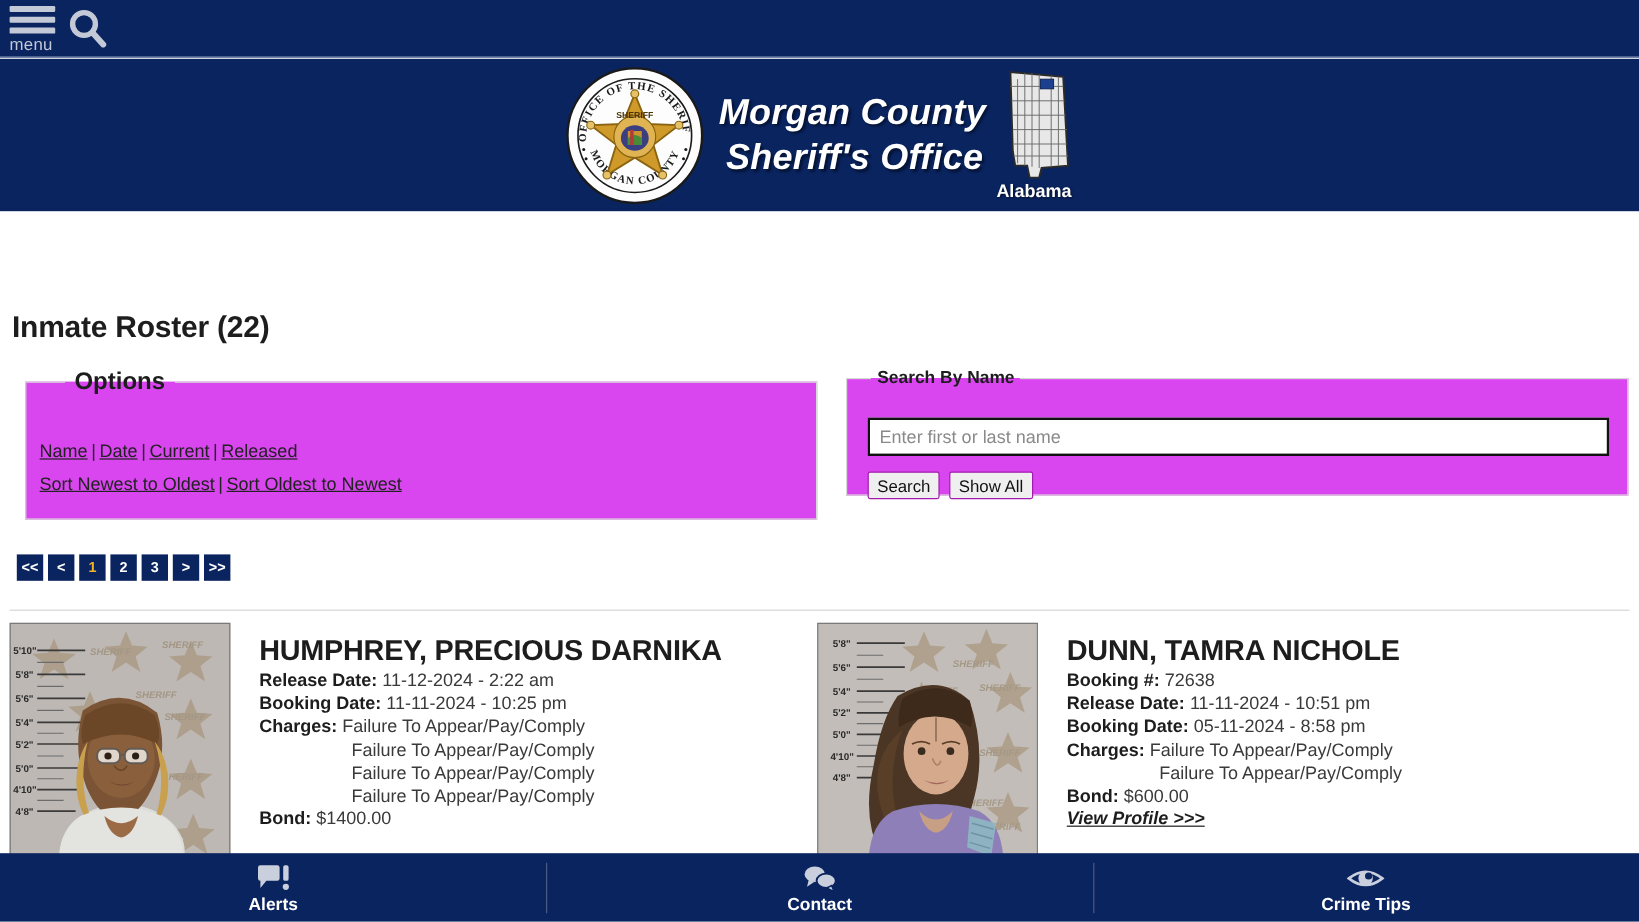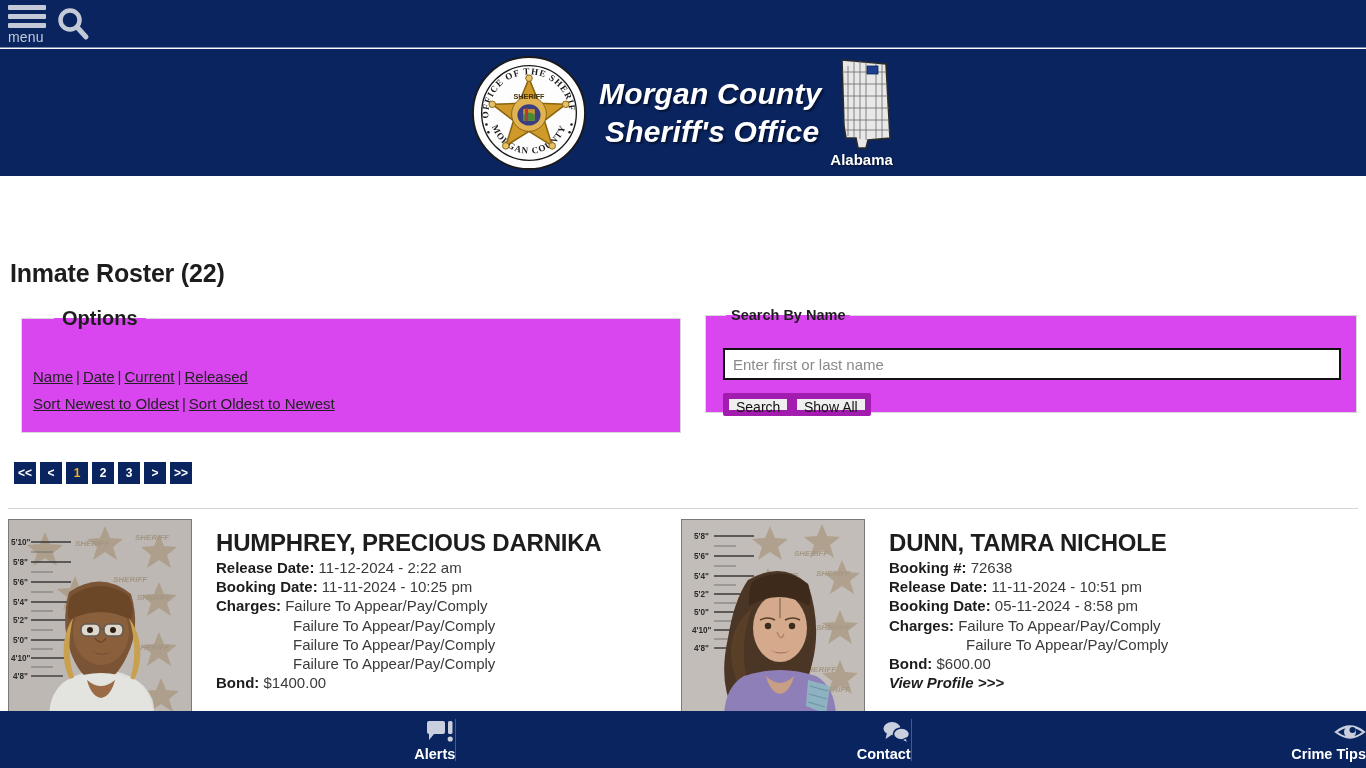--- a/index.html
+++ b/index.html
@@ -111,21 +111,21 @@
     border: 2px solid #111; background: #fff;
     font-size: 15px; color: #333;
     padding: 0 8px;
     font-family: "Liberation Sans", sans-serif;
   }
   #search-input::placeholder { color: #8a8a8a; }
   .btn {
     position: absolute; top: 70px;
     height: 23px;
     background: #efefef;
-    border: 6px solid #a21caf;
+    border: 1px solid #a21caf;
     border-radius: 2px;
     font-size: 14px; color: #111;
     font-family: "Liberation Sans", sans-serif;
     cursor: pointer; padding: 0 7px;
   }
   #btn-search { left: 17px; }
   #btn-showall { left: 85px; }
 
   
   #pager { position: absolute; left: 14px; top: 462px; display: flex; gap: 4px; }
@@ -158,35 +158,35 @@
   .mug-info { margin-left: 24px; padding-top: 10px; }
   .inmate-name {
     font-size: 24px; font-weight: bold; color: #1d1d1d;
     letter-spacing: -.2px; white-space: nowrap; margin-bottom: 1px;
   }
   .fld { font-size: 15px; color: #3a3a3a; line-height: 19.2px; white-space: nowrap; }
   .fld b { color: #1d1d1d; }
   .charge-cont { padding-left: 77px; }
   .view-profile {
     font-size: 15px; font-weight: bold; font-style: italic;
-    color: #1d1d1d;
+    text-decoration: underline; color: #1d1d1d;
     cursor: pointer; display: inline-block; margin-top: 1px;
   }
 
   
   #footer {
     position: absolute; left: 0; top: 711px;
     width: 1366px; height: 57px;
     background: #0a2460;
     display: flex;
   }
   .foot-item {
     flex: 1 1 0; position: relative;
     display: flex; flex-direction: column;
-    align-items: flex-end; justify-content: center;
+    align-items: center; justify-content: center;
     color: #ffffff; cursor: pointer;
   }
   .foot-item + .foot-item::before {
     content: ""; position: absolute; left: 0; top: 8px;
     width: 1px; height: 42px; background: #4a5a82;
   }
   .foot-label { font-size: 14.5px; font-weight: bold; margin-top: 2px; }
   .foot-ico { height: 26px; display: flex; align-items: flex-end; }
 </style>
 </head>

